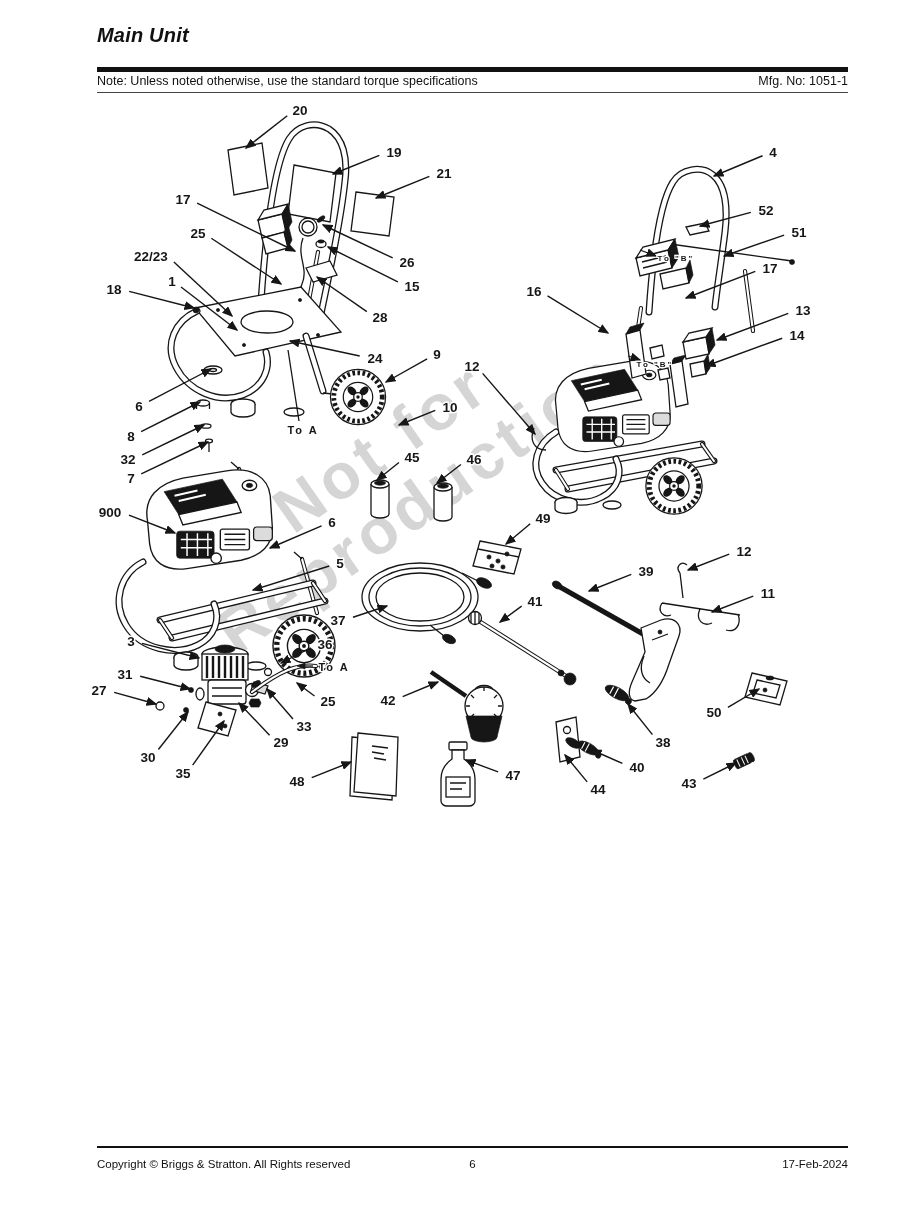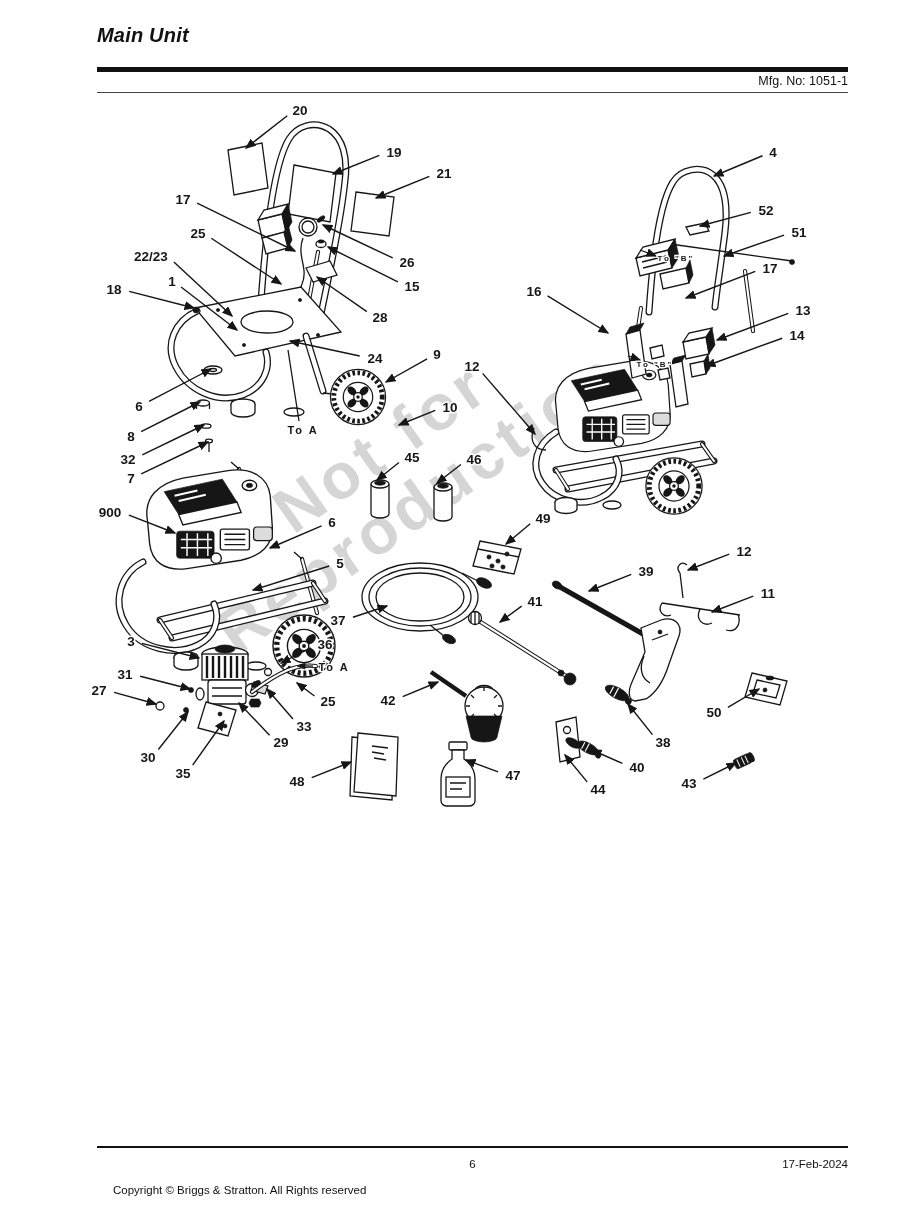--- a/index.html
+++ b/index.html
@@ -7,21 +7,21 @@
         font-family:"Liberation Sans",sans-serif;color:#111;}
   
   .title{position:absolute;left:97px;top:24px;font-size:20px;font-weight:bold;font-style:italic;letter-spacing:.2px;}
   .rule-thick{position:absolute;left:97px;top:67px;width:751px;height:5px;background:#111;}
   .note-line{position:absolute;left:97px;top:74px;width:751px;font-size:12.5px;}
   .note-text{float:left;}
   .mfg-text{float:right;text-align:center;}
   .rule-thin{position:absolute;left:97px;top:92px;width:751px;height:1px;background:#444;}
   .rule-foot{position:absolute;left:97px;top:1146px;width:751px;height:2px;background:#111;}
   .footer-line{position:absolute;left:97px;top:1158px;width:751px;font-size:11.5px;}
-  .foot-left{position:absolute;left:16px;margin-top:26px;}
+  .foot-left{position:absolute;left:0;}
   .foot-center{position:absolute;left:0;width:751px;text-align:center;}
   .foot-right{position:absolute;right:0;}
   
   .watermark{position:absolute;left:70px;top:408px;width:660px;
              transform:rotate(-35deg);text-align:center;line-height:1.04;
              font-size:64px;font-weight:bold;color:#d5d5d5;letter-spacing:5px;}
   
   svg.diagram{position:absolute;left:0;top:0;}
   .ln{fill:none;stroke:#161616;stroke-width:1.3px;}
   .wh{fill:#fff;stroke:#161616;stroke-width:1.3px;}
@@ -443,20 +443,21 @@
         <text x="303" y="433.5" class="tolabel" style="font-size:11px">To A</text>
         <text x="334" y="670.5" class="tolabel" style="font-size:11px">To A</text>
         <text x="676" y="260.5" class="tolabel" style="font-size:8px">To "B"</text>
         <text x="655" y="366.5" class="tolabel" style="font-size:8px">To "B"</text>
       </g>
   </svg>
 
   <div class="title">Main Unit</div>
   <div class="rule-thick"></div>
   <div class="note-line">
+    <span class="note-text">Note: Unless noted otherwise, use the standard torque specifications</span>
     <span class="mfg-text">Mfg. No: 1051-1</span>
   </div>
   <div class="rule-thin"></div>
 
   <div class="rule-foot"></div>
   <div class="footer-line">
     <span class="foot-left">Copyright ©  Briggs &amp; Stratton. All Rights reserved</span>
     <span class="foot-center">6</span>
     <span class="foot-right">17-Feb-2024</span>
   </div>

